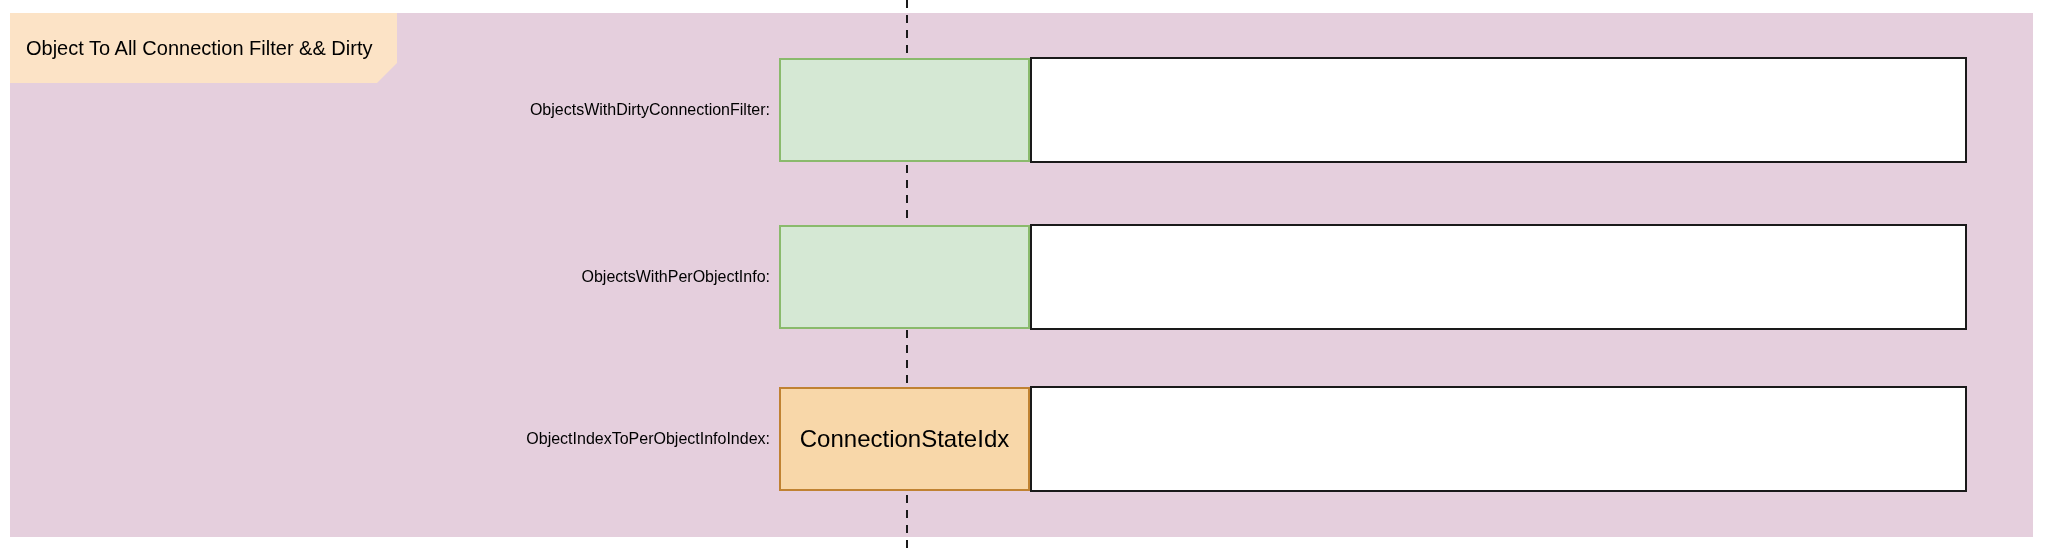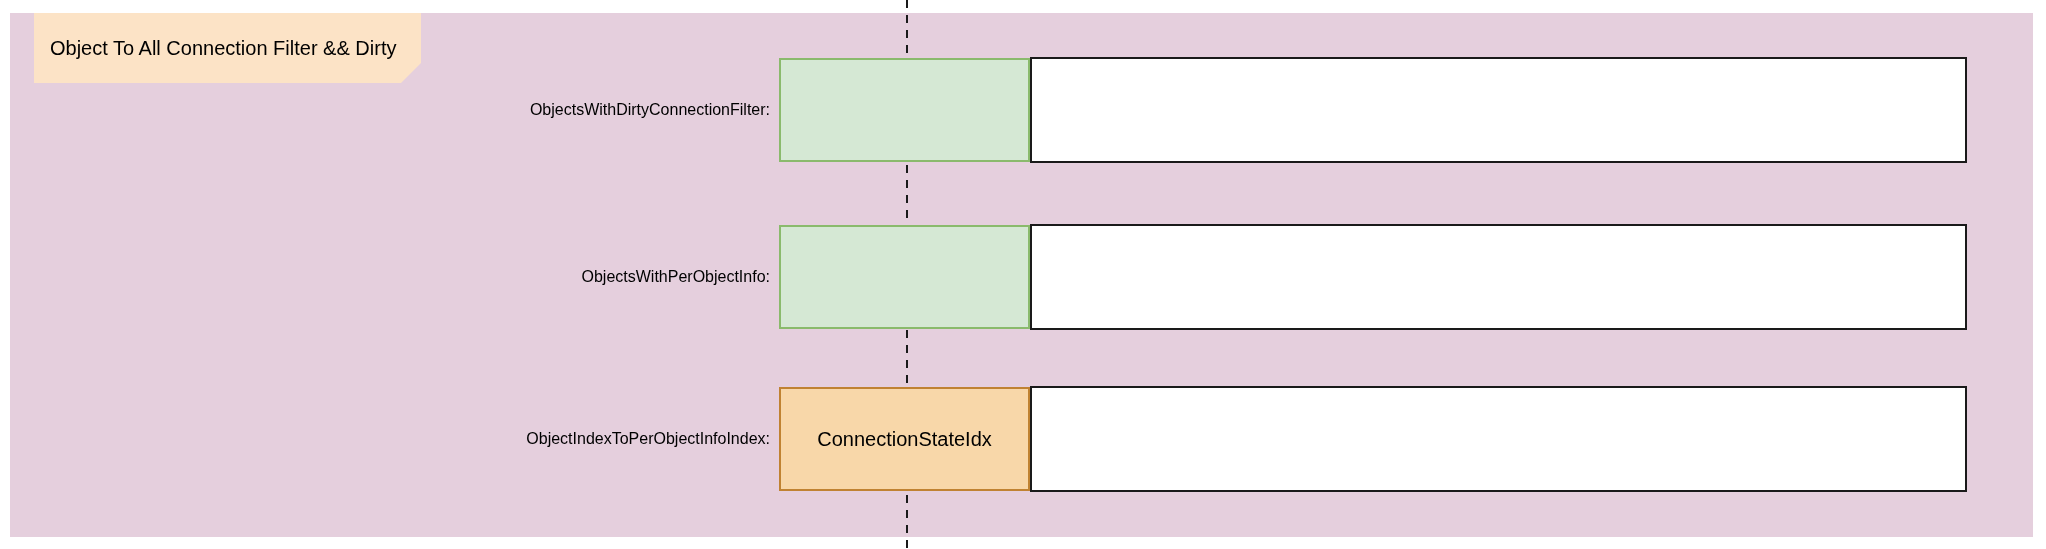--- a/index.html
+++ b/index.html
@@ -40,21 +40,20 @@
     );
   }
   .title-tab {
     position: absolute;
     left: 10px; top: 13px;
     width: 387px; height: 70px;
     background: var(--title-bg);
     clip-path: polygon(0 0, 100% 0, 100% calc(100% - 20px), calc(100% - 20px) 100%, 0 100%);
     display: flex;
     align-items: center;
-    margin-left: 24px;
   }
   .title-tab span {
     padding-left: 16px;
     font-size: 20px;
     white-space: nowrap;
   }
   .row {
     position: absolute;
     left: 0;
     width: 100%;
@@ -74,21 +73,21 @@
     white-space: nowrap;
   }
   .cbox {
     position: absolute;
     left: 779px; top: 1px;
     width: 251px; height: 104px;
     box-sizing: border-box;
     display: flex;
     align-items: center;
     justify-content: center;
-    font-size: 20px;
+    font-size: 24px;
   }
   .cbox.green {
     background: var(--green-fill);
     border: 2px solid var(--green-border);
   }
   .cbox.orange {
     background: var(--orange-fill);
     border: 2px solid var(--orange-border);
   }
   .wbox {

